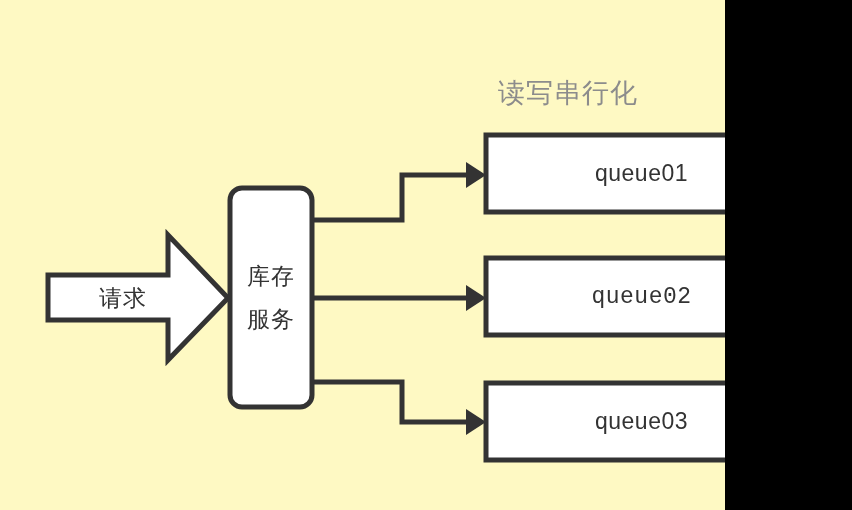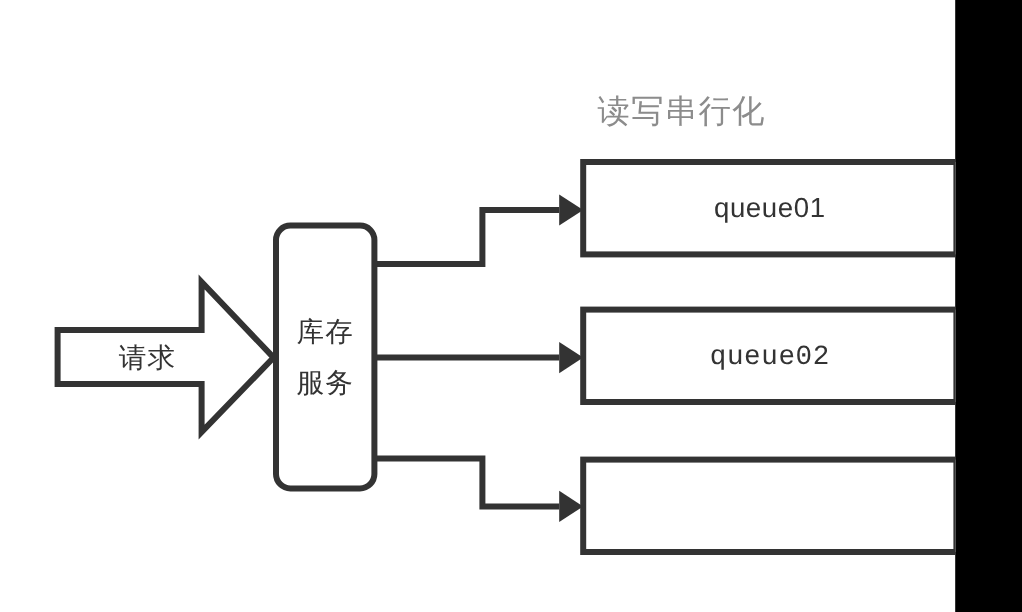--- a/index.html
+++ b/index.html
@@ -6,23 +6,23 @@
   html, body {
     margin: 0;
     padding: 0;
     background: #000000;
   }
   body {
     font-family: "Liberation Sans", "DejaVu Sans", sans-serif;
   }
   #canvas {
     position: relative;
-    width: 796px;
+    width: 725px;
     height: 510px;
-    background: #ffffff;
+    background: #fef9c3;
     overflow: hidden;
   }
   #diagram-svg {
     position: absolute;
     left: 0;
     top: 0;
     width: 852px;
     height: 510px;
     display: block;
   }
@@ -114,14 +114,15 @@
 
   <div id="service-node-label" class="node-label">库存
 服务</div>
 
   <div id="request-arrow-label" class="node-label">请求</div>
 
   <div id="queue-label-0" class="node-label queue-label">queue01</div>
 
   <div id="queue-label-1" class="node-label queue-label">queue02</div>
 
+  <div id="queue-label-2" class="node-label queue-label">queue03</div>
 
 </div>
 
 </body></html>

